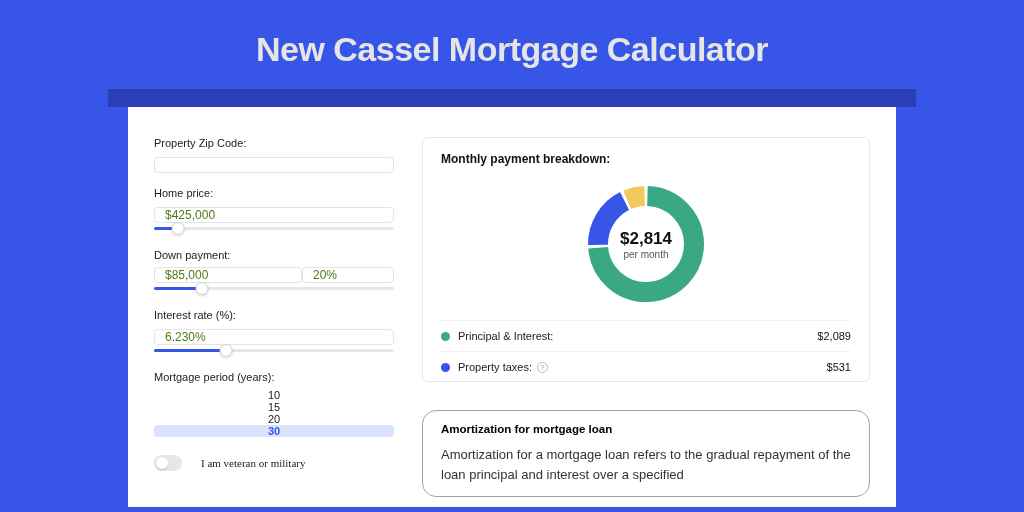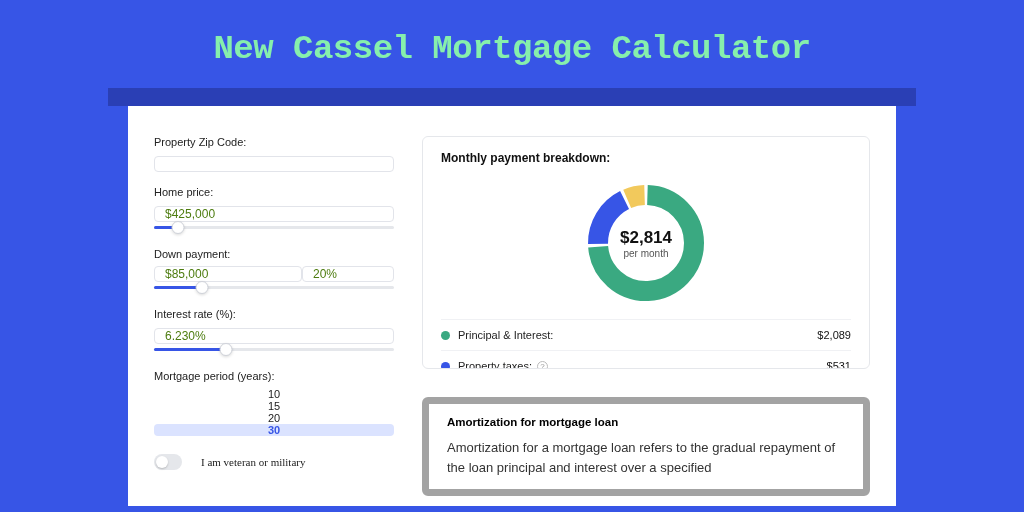--- a/index.html
+++ b/index.html
@@ -9,25 +9,24 @@
     width: 1024px;
     height: 512px;
     overflow: hidden;
   }
   .hero {
     background: #3755e6;
     padding: 30px 0 20px;
     text-align: center;
   }
   .hero h1 {
-    color: #86efac;
+    color: #e5e5e5;
     font-size: 34px;
     font-weight: 700;
     letter-spacing: -0.5px;
-    font-family: Liberation Mono, monospace;
   }
   .band {
     background: #2a3fb5;
     height: 18px;
     margin: 0 108px;
   }
   .card {
     background: #fff;
     margin: 0 128px;
     border-radius: 0;
@@ -191,22 +190,22 @@
     height: 11px;
     border: 1px solid #bbb;
     border-radius: 50%;
     display: inline-flex;
     align-items: center;
     justify-content: center;
     font-size: 8px;
     color: #999;
   }
   .amort {
-    border: 7px solid #a3a3a3;
-    border-radius: 6px;
+    border: 1px solid #a3a3a3;
+    border-radius: 14px;
     padding: 12px 18px;
     margin-top: 10px;
   }
   .amort h3 { font-size: 11.5px; font-weight: 700; margin-bottom: 10px; }
   .amort p { font-size: 13px; color: #333; line-height: 1.5; }
 </style>
 </head>
 <body>
 
 <div class="hero">

